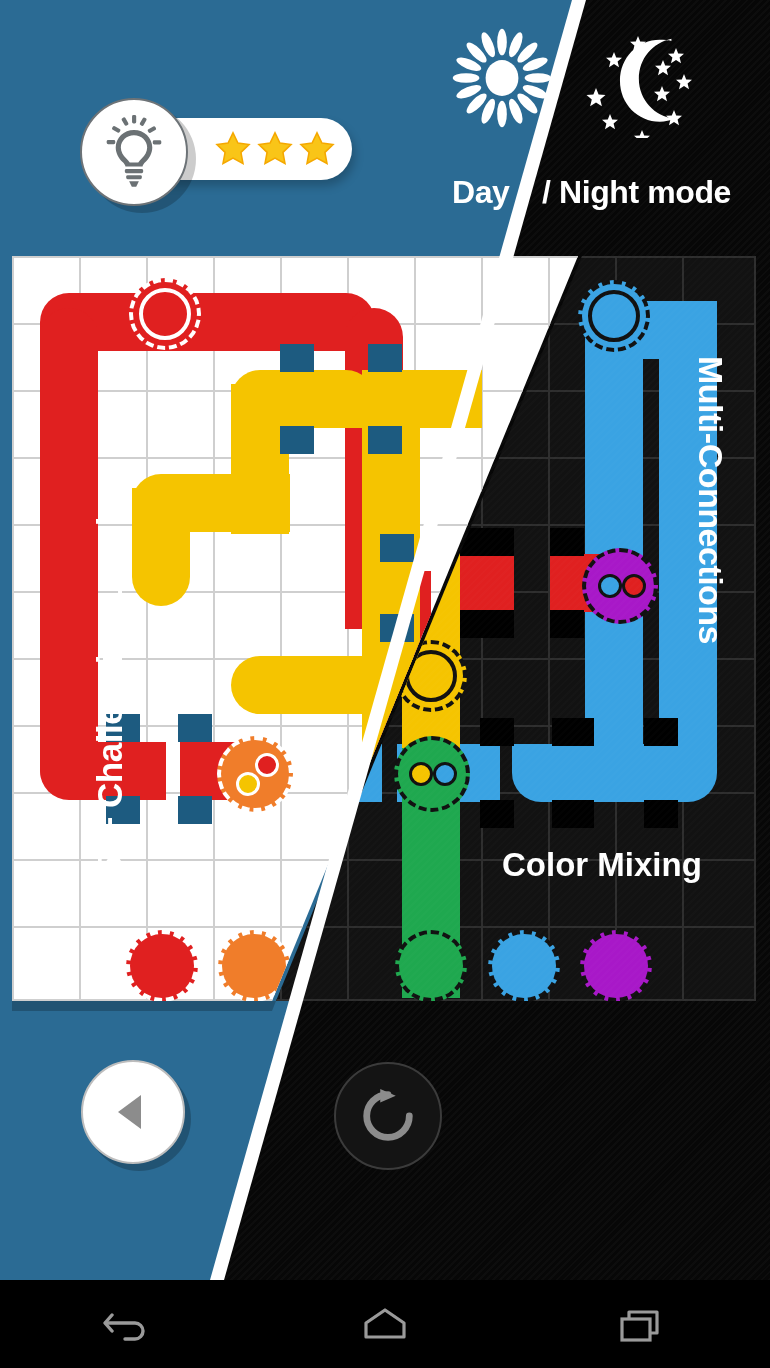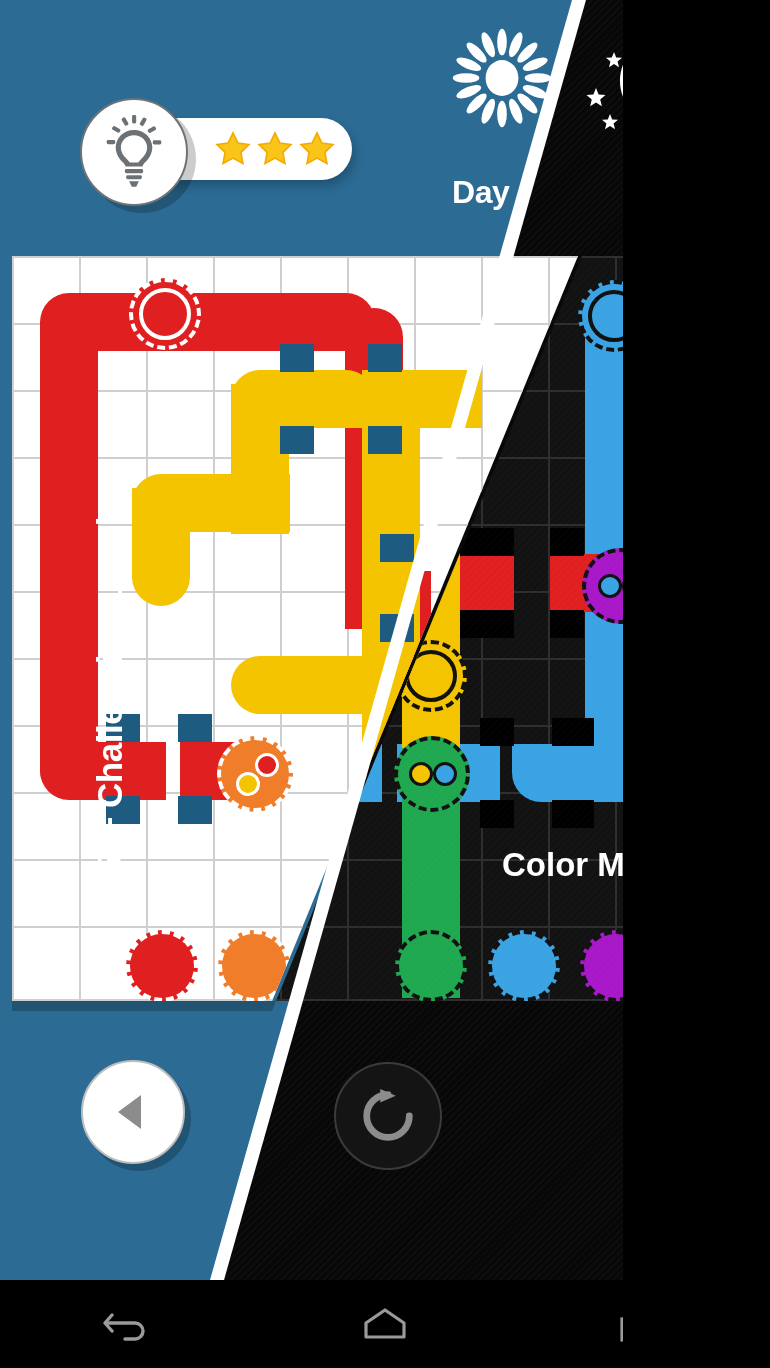--- a/index.html
+++ b/index.html
@@ -1,20 +1,20 @@
 <!DOCTYPE html>
 <html><head>
 <meta charset="utf-8">
 <title>Flow Puzzle Promo Screenshot</title>
 <style>
   * { margin:0; padding:0; box-sizing:border-box; }
   html,body { width:770px; height:1368px; overflow:hidden; background:#000; }
   body { font-family:"Liberation Sans", sans-serif; }
 
-  #root { position:relative; width:623px; height:1368px; overflow:hidden; }
+  #root { position:relative; width:770px; height:1368px; overflow:hidden; }
 
   
   .bg-day   { position:absolute; left:0; top:0; width:770px; height:1280px; background:#2b6b94; }
   .bg-night { position:absolute; left:0; top:0; width:770px; height:1280px; background:#070707;
               clip-path: polygon(578px 0px, 770px 0px, 770px 1280px, 216px 1280px); }
   .bg-night::after{ content:""; position:absolute; inset:0;
       background:repeating-linear-gradient(-45deg, rgba(255,255,255,0.022) 0 2px, rgba(0,0,0,0) 2px 5px); }
   .divider { position:absolute; left:0; top:0; width:770px; height:1280px; pointer-events:none;
              clip-path: polygon(572px 0px, 586px 0px, 224px 1280px, 210px 1280px);
              background:#ffffff; }
@@ -178,20 +178,21 @@
         <polygon points="85,34 87.2,39.4 93,39.8 88.6,43.5 90,49.2 85,46.1 80,49.2 81.4,43.5 77,39.8 82.8,39.4"></polygon>
         <polygon points="84,60 86.2,65.4 92,65.8 87.6,69.5 89,75.2 84,72.1 79,75.2 80.4,69.5 76,65.8 81.8,65.4"></polygon>
         <polygon points="98,22 100.2,27.4 106,27.8 101.6,31.5 103,37.2 98,34.1 93,37.2 94.4,31.5 90,27.8 95.8,27.4"></polygon>
         <polygon points="106,48 108.2,53.4 114,53.8 109.6,57.5 111,63.2 106,60.1 101,63.2 102.4,57.5 98,53.8 103.8,53.4"></polygon>
         <polygon points="96,84 98.2,89.4 104,89.8 99.6,93.5 101,99.2 96,96.1 91,99.2 92.4,93.5 88,89.8 93.8,89.4"></polygon>
       </g>
     </svg>
   </div>
 
   <div class="mode-day">Day</div>
+  <div class="mode-night">/ Night mode</div>
 
   <div class="board board-day">
     <div class="grid">
       <div class="gl-day" style="left:0;top:0;width:744px;height:2px;"></div>
       <div class="gl-day" style="left:0;top:67px;width:744px;height:2px;"></div>
       <div class="gl-day" style="left:0;top:134px;width:744px;height:2px;"></div>
       <div class="gl-day" style="left:0;top:201px;width:744px;height:2px;"></div>
       <div class="gl-day" style="left:0;top:268px;width:744px;height:2px;"></div>
       <div class="gl-day" style="left:0;top:335px;width:744px;height:2px;"></div>
       <div class="gl-day" style="left:0;top:402px;width:744px;height:2px;"></div>

